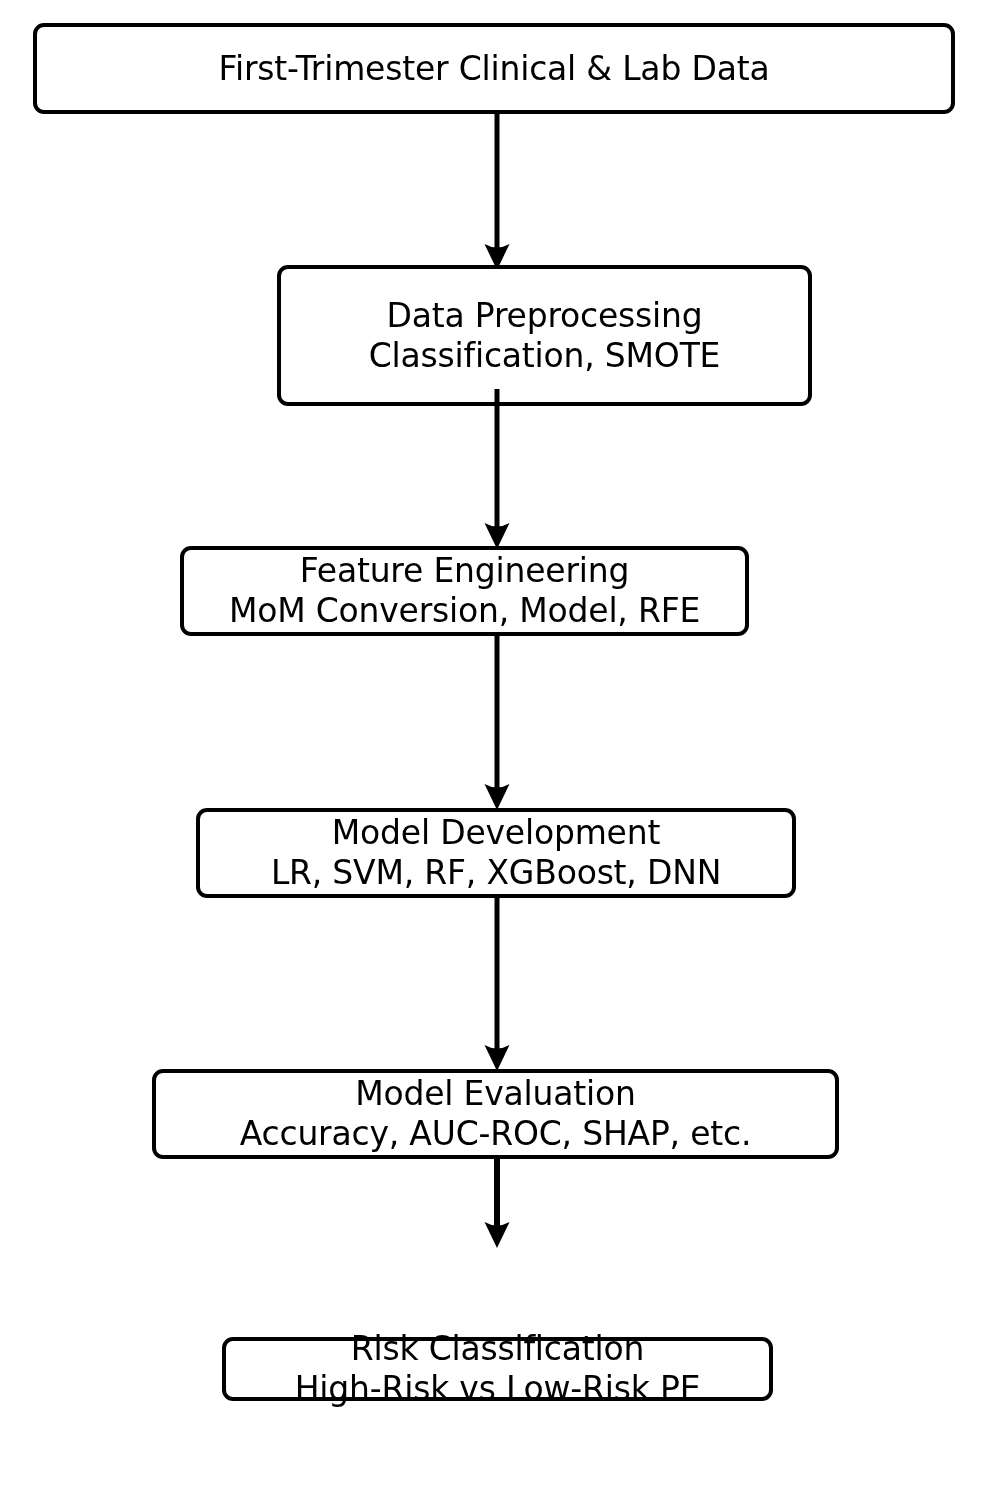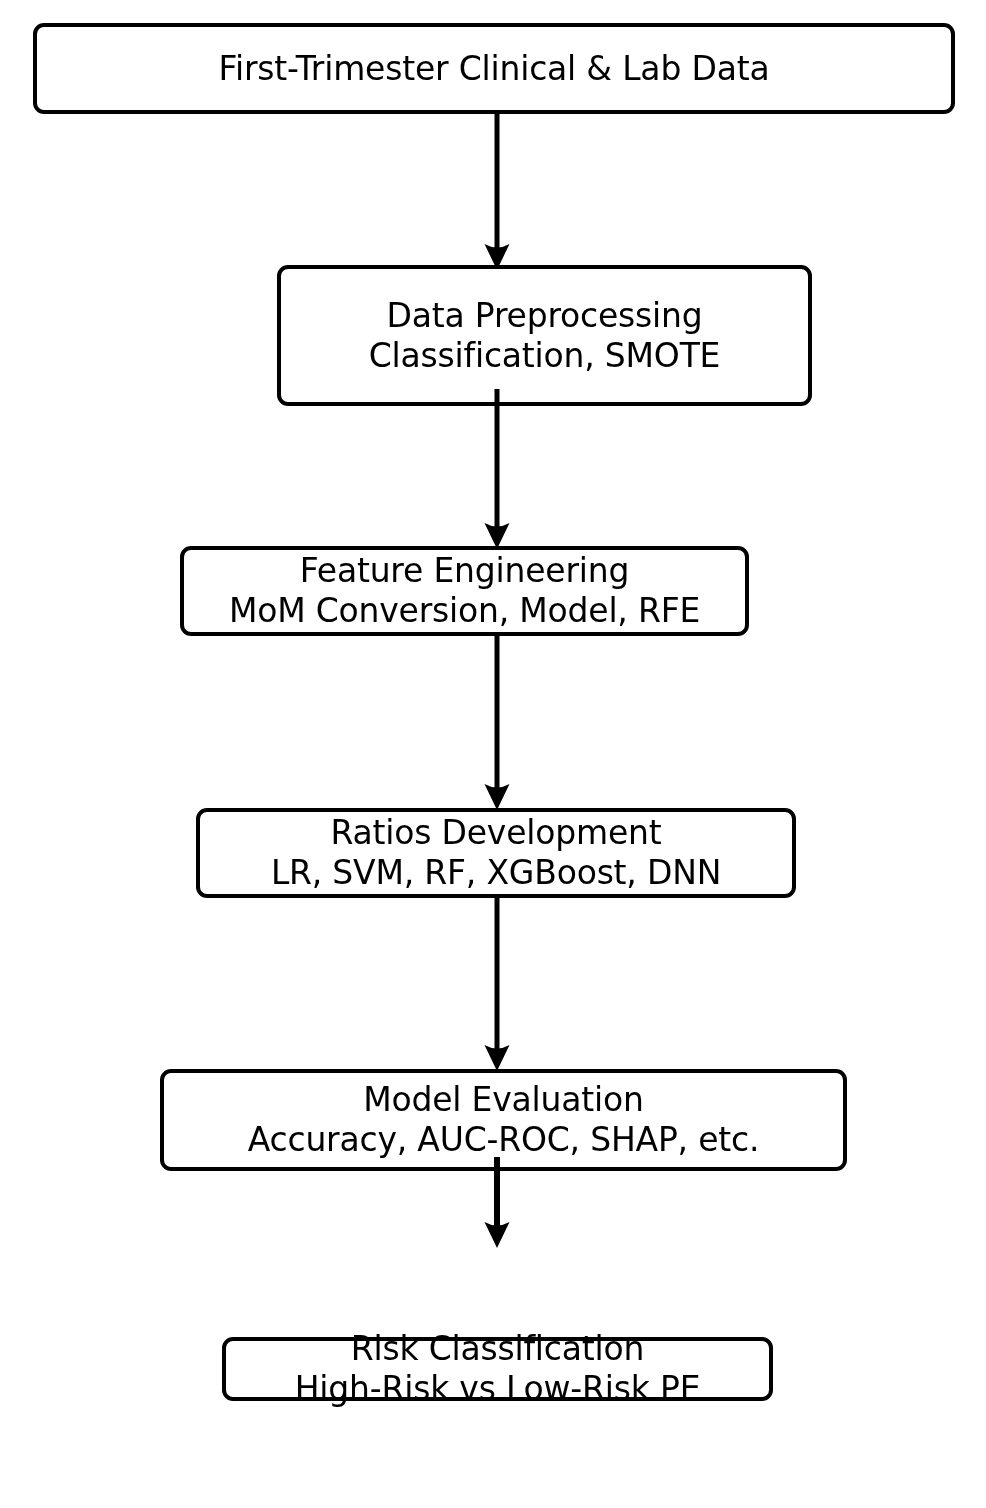--- a/index.html
+++ b/index.html
@@ -37,21 +37,21 @@
     white-space: nowrap;
   }
   .node .line {
     display: block;
   }
   
   #node-1 { left: 33px;  top: 23px;   width: 922px; height: 91px;  }
   #node-2 { left: 230px; top: 265px;  width: 535px; height: 141px; margin-left: 47px; }
   #node-3 { left: 180px; top: 546px;  width: 569px; height: 90px;  }
   #node-4 { left: 196px; top: 808px;  width: 600px; height: 90px;  }
-  #node-5 { left: 160px; top: 1069px; width: 687px; height: 102px;  }
+  #node-5 { left: 152px; top: 1069px; width: 687px; height: 90px;  }
   #node-6 { left: 222px; top: 1337px; width: 551px; height: 64px;  }
 
   
   .connector {
     position: absolute;
     width: 40px;
     left: 477px;
   }
   .connector svg {
     display: block;
@@ -97,21 +97,21 @@
   </div>
 
   <div class="connector" id="conn-3">
     <svg width="40" height="178" viewBox="0 0 40 178">
       <line x1="20" y1="0" x2="20" y2="157" stroke="#000000" stroke-width="5"></line>
       <path d="M20 176 L7.5 150 Q20 157 32.5 150 Z" fill="#000000"></path>
     </svg>
   </div>
 
   <div class="node" id="node-4">
-    <span class="line">Ratios Development</span>
+    <span class="line">Model Development</span>
     <span class="line">LR, SVM, RF, XGBoost, DNN</span>
   </div>
 
   <div class="connector" id="conn-4">
     <svg width="40" height="177" viewBox="0 0 40 177">
       <line x1="20" y1="0" x2="20" y2="156" stroke="#000000" stroke-width="5"></line>
       <path d="M20 175 L7.5 149 Q20 156 32.5 149 Z" fill="#000000"></path>
     </svg>
   </div>
 

